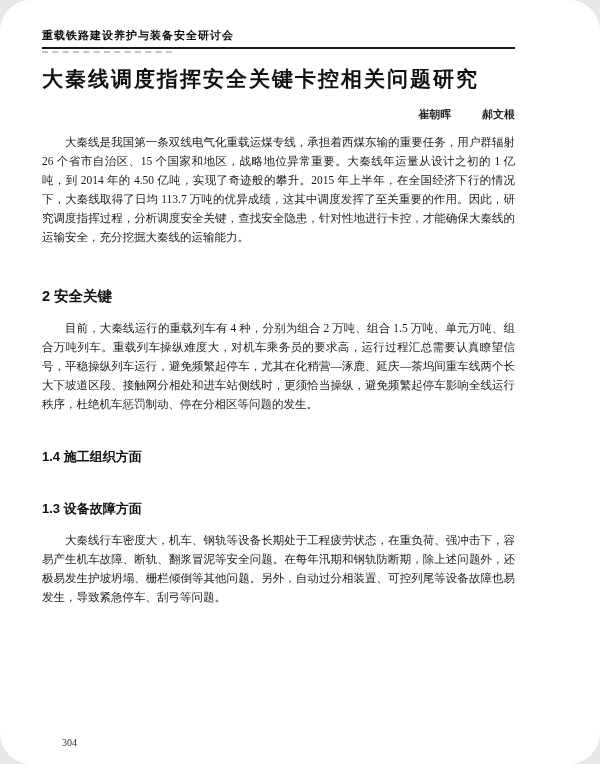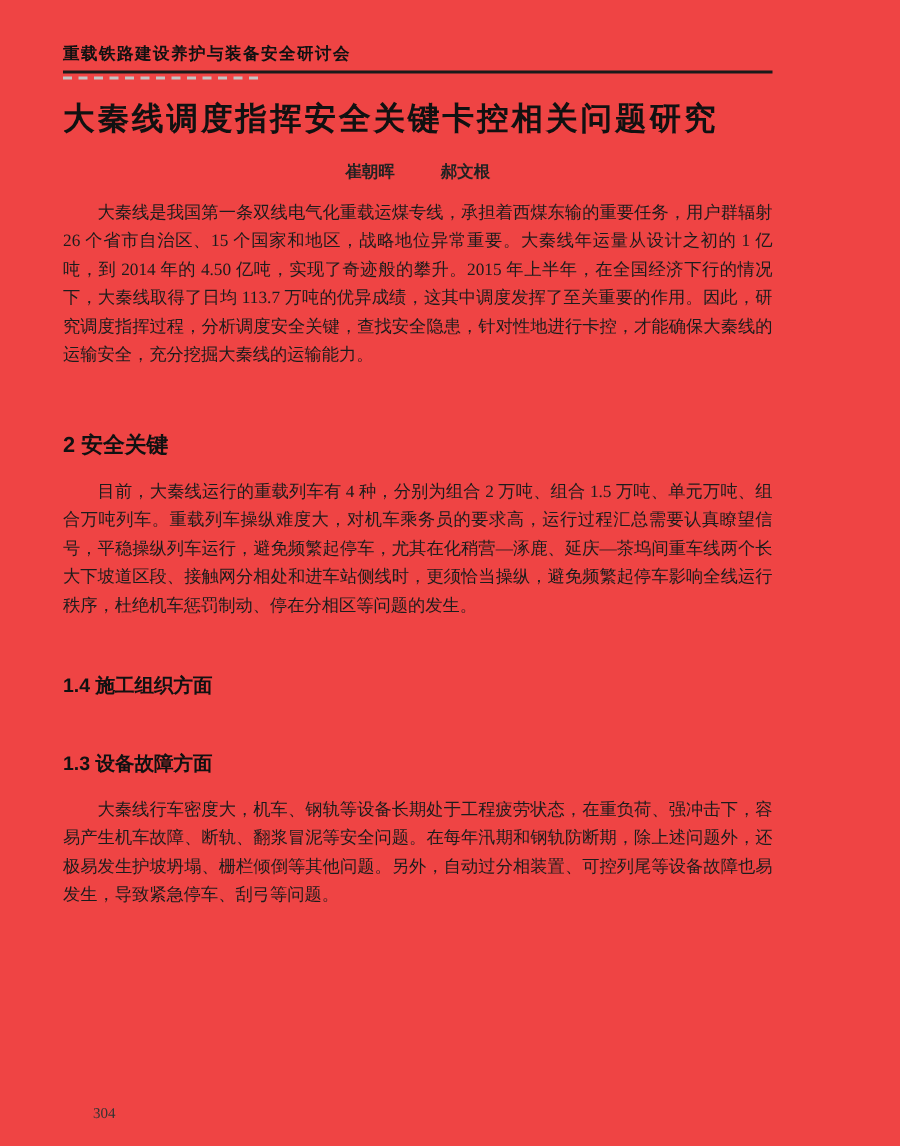--- a/index.html
+++ b/index.html
@@ -1,25 +1,26 @@
 <!DOCTYPE html>
 <html><head>
 <meta charset="utf-8">
 <style>
   html,body{margin:0;padding:0;background:#e8e8e8;}
   .page{
     position:relative;
     width:600px;height:764px;
     margin:0 auto;
-    background:#ef4444;
+    background:#ffffff;
     box-sizing:border-box;
     padding:28px 85px 0 42px;
     color:#1c1c1c;
     font-family:"Liberation Serif","DejaVu Serif",serif;
     overflow:hidden;
+    border-radius:31px;
   }
   .journal-header{
     font-family:"Liberation Sans","DejaVu Sans",sans-serif;
     font-weight:bold;
     font-size:11px;
     letter-spacing:1px;
     color:#111;
     padding-bottom:4px;
     border-bottom:2.5px solid #1a1a1a;
   }
@@ -31,21 +32,21 @@
   .paper-title{
     margin-top:12px;
     text-align:left;
     font-size:21px;
     font-weight:600;
     letter-spacing:2px;
     color:#111;
   }
   .authors{
     margin-top:9px;
-    text-align:center;
+    text-align:right;
     font-size:11px;
     font-weight:bold;
     color:#222;
   }
   .authors span{display:inline-block;}
   .authors span + span{margin-left:28px;}
   .para{
     font-size:11.5px;
     line-height:19px;
     text-align:justify;

